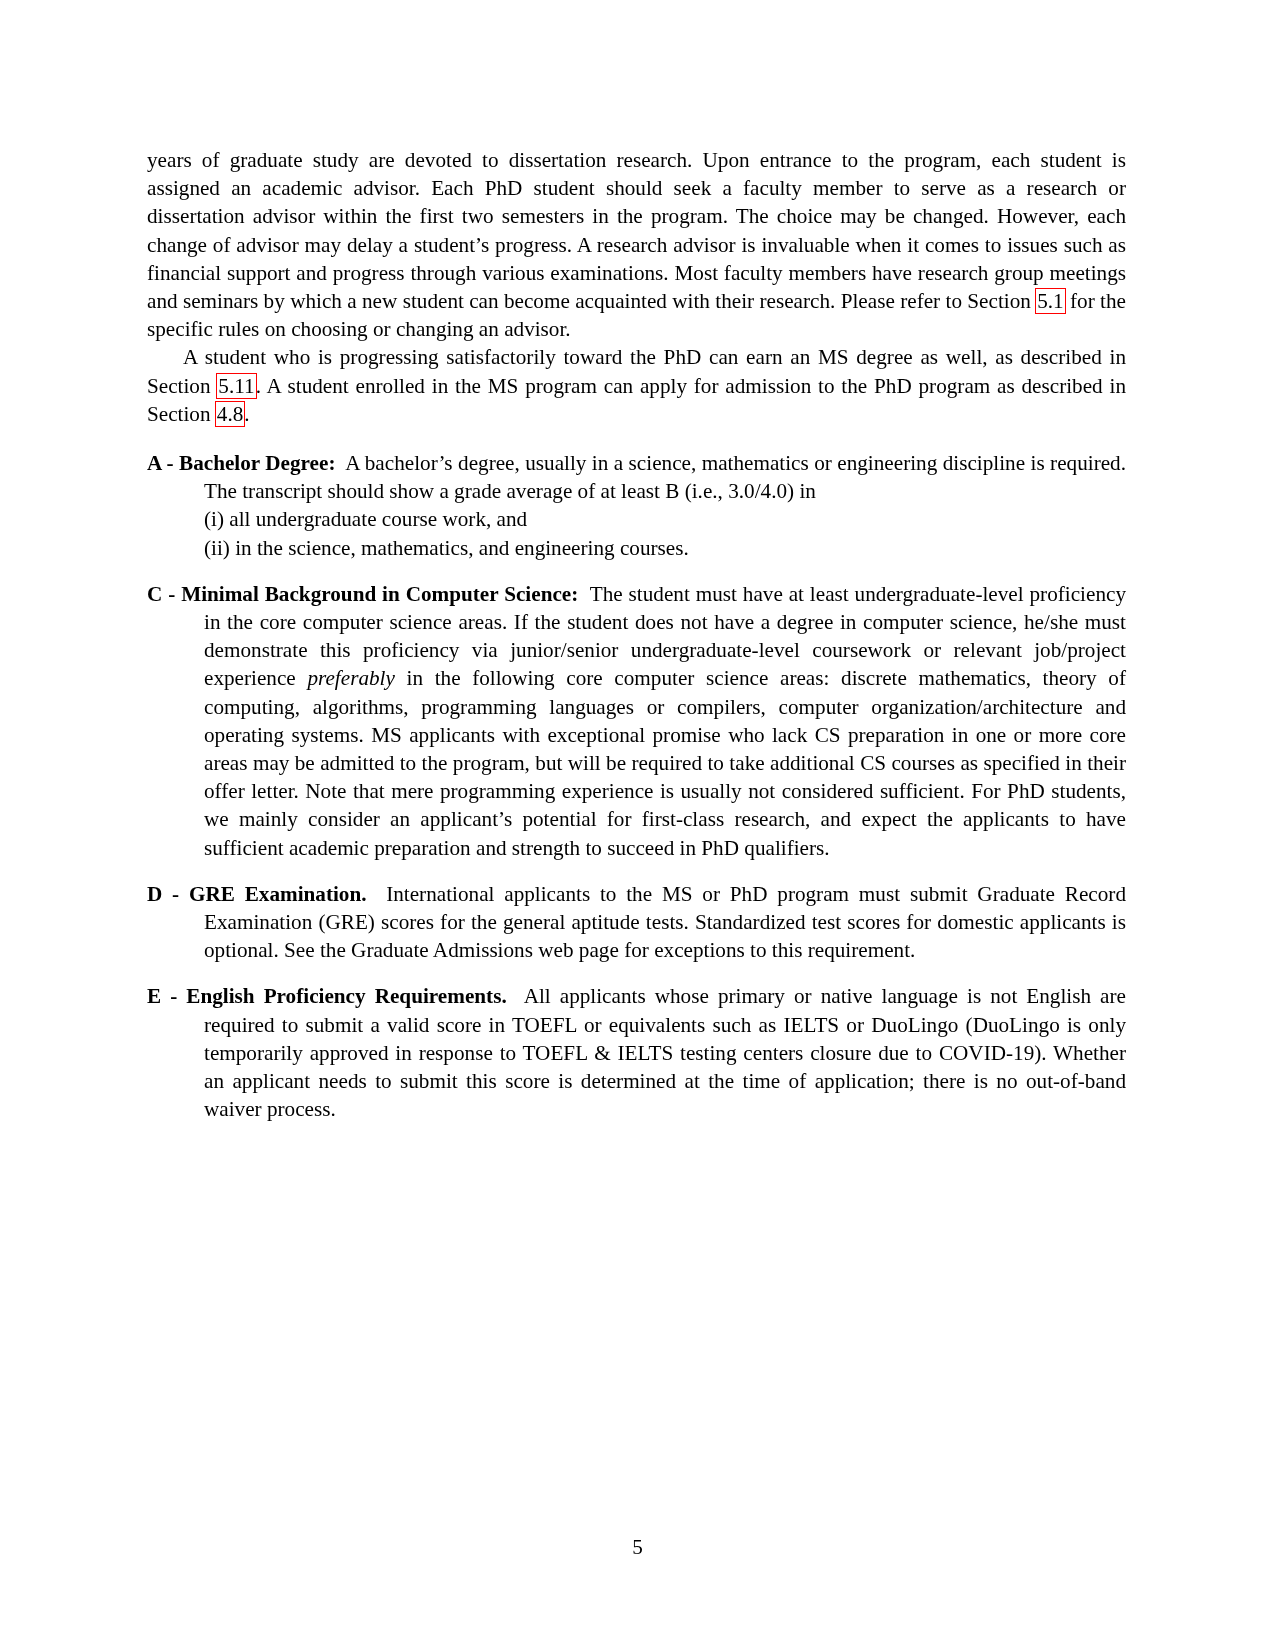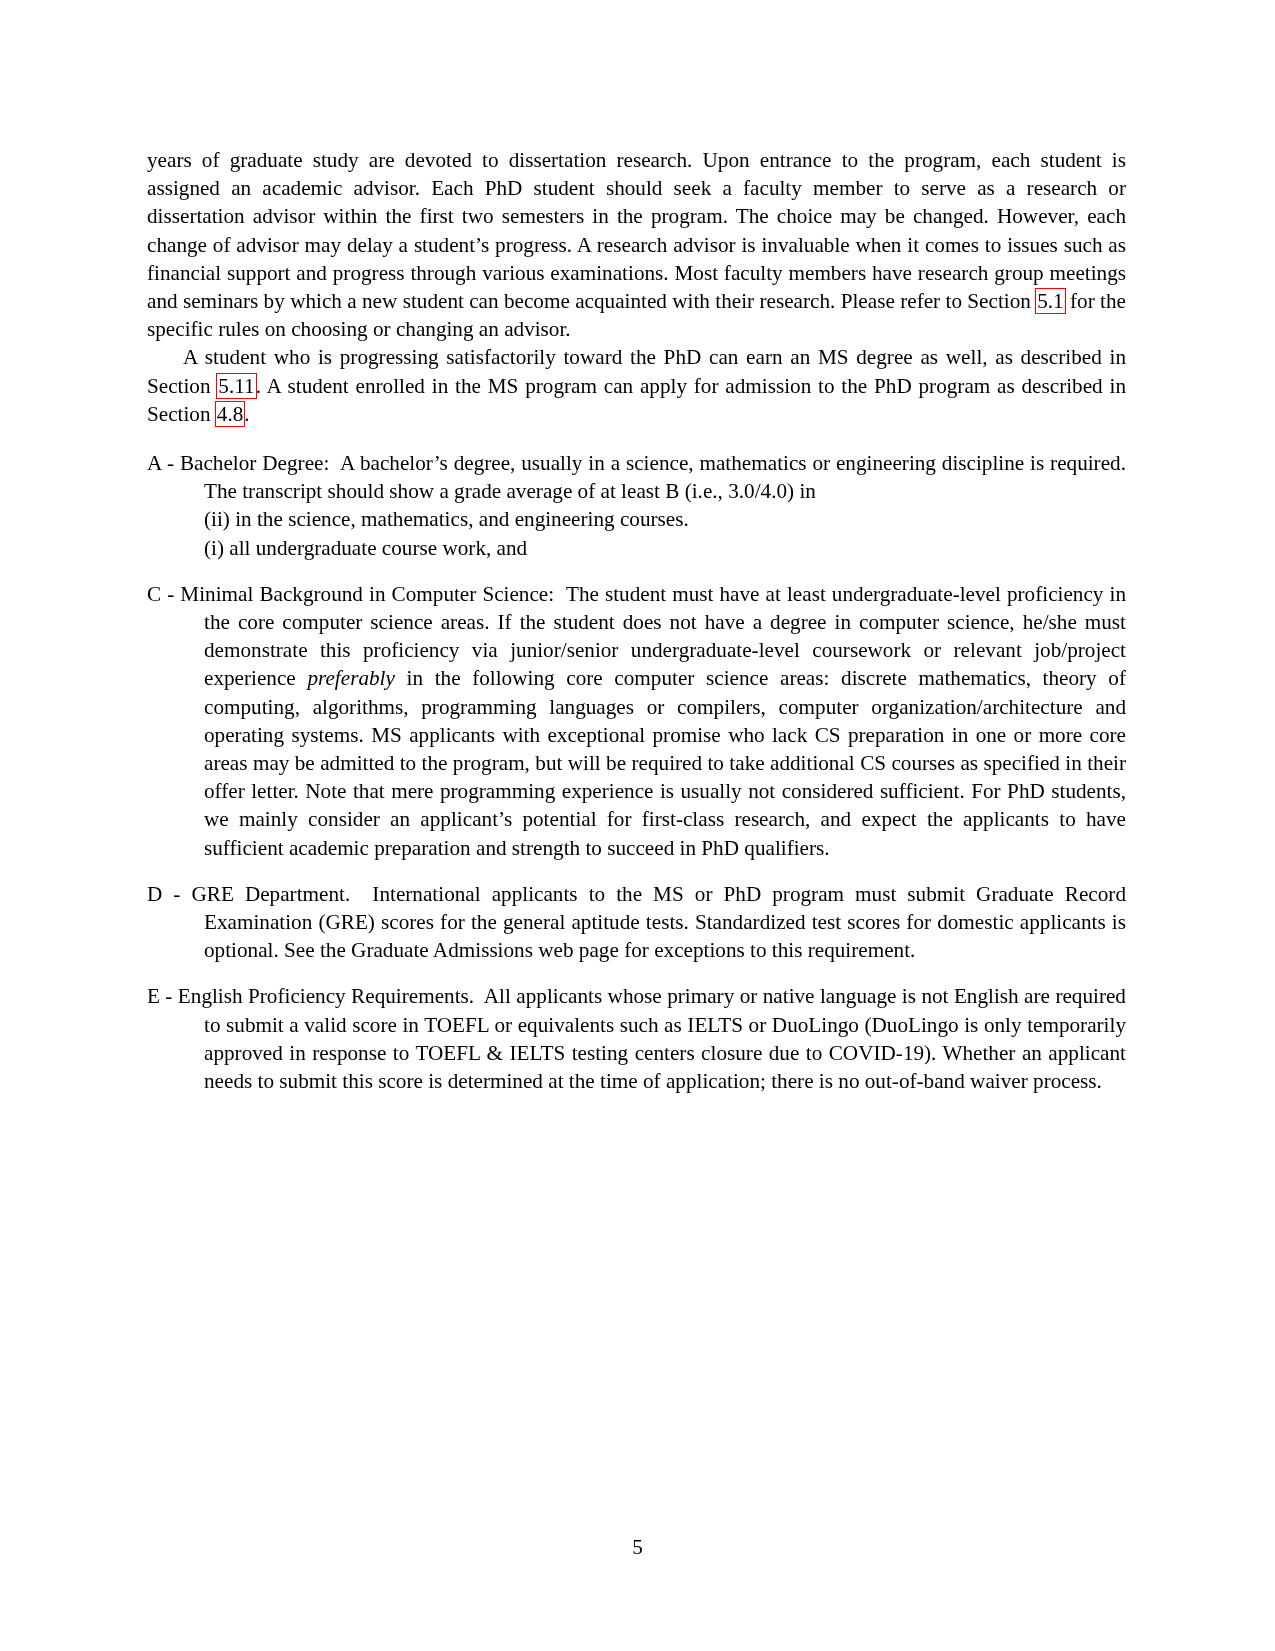--- a/index.html
+++ b/index.html
@@ -35,21 +35,21 @@
     h2.section .num { display: inline-block; width: 46px; }
     .intro { margin-top: 29px; }
     ul.reqs { list-style: none; margin: 21px 0 0 0; padding: 0; }
     ul.reqs li {
       margin: 0 0 18px 0;
       padding-left: 57px;
       text-indent: -57px;
       text-align: justify;
     }
     ul.reqs li .sub { display: block; text-indent: 0; }
-    ul.reqs li .lbl { font-weight: normal; }
+    ul.reqs li .lbl { font-weight: bold; }
     .closing { margin-top: 22px; }
     .page-number {
       position: absolute;
       left: 0; right: 0;
       top: 1533px;
       text-align: center;
       font-size: 21.2px;
       line-height: 28px;
     }
   </style>
@@ -58,26 +58,26 @@
 
 <div class="page">
 
   <p><span>years of graduate study are devoted to dissertation research. Upon entrance to the program, each student is assigned an academic advisor. Each PhD student should seek a faculty member to serve as a research or dissertation advisor within the first two semesters in the program. The choice may be changed. However, each change of advisor may delay a student’s progress. A research advisor is invaluable when it comes to issues such as financial support and progress through various examinations. Most faculty members have research group meetings and seminars by which a new student can become acquainted with their research. Please refer to Section </span><a class="xref">5.1</a><span> for the specific rules on choosing or changing an advisor.</span></p>
 
   <p class="indent"><span>A student who is progressing satisfactorily toward the PhD can earn an MS degree as well, as described in Section </span><a class="xref">5.11</a><span>. A student enrolled in the MS program can apply for admission to the PhD program as described in Section </span><a class="xref">4.8</a><span>.</span></p>
 
 
 
   <ul class="reqs">
-    <li><span class="lbl">A - Bachelor Degree:</span>&nbsp; <span>A bachelor’s degree, usually in a science, mathematics or engineering discipline is required. The transcript should show a grade average of at least B (i.e., 3.0/4.0) in</span><span class="sub">(ii) in the science, mathematics, and engineering courses.</span><span class="sub">(i) all undergraduate course work, and</span></li>
+    <li><span class="lbl">A - Bachelor Degree:</span>&nbsp; <span>A bachelor’s degree, usually in a science, mathematics or engineering discipline is required. The transcript should show a grade average of at least B (i.e., 3.0/4.0) in</span><span class="sub">(i) all undergraduate course work, and</span><span class="sub">(ii) in the science, mathematics, and engineering courses.</span></li>
 
 
     <li><span class="lbl">C - Minimal Background in Computer Science:</span>&nbsp; <span>The student must have at least undergraduate-level proficiency in the core computer science areas. If the student does not have a degree in computer science, he/she must demonstrate this proficiency via junior/senior undergraduate-level coursework or relevant job/project experience </span><em>preferably</em><span> in the following core computer science areas: discrete mathematics, theory of computing, algorithms, programming languages or compilers, computer organization/architecture and operating systems. MS applicants with exceptional promise who lack CS preparation in one or more core areas may be admitted to the program, but will be required to take additional CS courses as specified in their offer letter. Note that mere programming experience is usually not considered sufficient. For PhD students, we mainly consider an applicant’s potential for first-class research, and expect the applicants to have sufficient academic preparation and strength to succeed in PhD qualifiers.</span></li>
 
-    <li><span class="lbl">D - GRE Department.</span>&nbsp; <span>International applicants to the MS or PhD program must submit Graduate Record Examination (GRE) scores for the general aptitude tests. Standardized test scores for domestic applicants is optional. See the Graduate Admissions web page for exceptions to this requirement.</span></li>
+    <li><span class="lbl">D - GRE Examination.</span>&nbsp; <span>International applicants to the MS or PhD program must submit Graduate Record Examination (GRE) scores for the general aptitude tests. Standardized test scores for domestic applicants is optional. See the Graduate Admissions web page for exceptions to this requirement.</span></li>
 
     <li><span class="lbl">E - English Proficiency Requirements.</span>&nbsp; <span>All applicants whose primary or native language is not English are required to submit a valid score in TOEFL or equivalents such as IELTS or DuoLingo (DuoLingo is only temporarily approved in response to TOEFL &amp; IELTS testing centers closure due to COVID-19). Whether an applicant needs to submit this score is determined at the time of application; there is no out-of-band waiver process.</span></li>
 
   </ul>
 
 </div>
 
 <div class="page-number">5</div>
 
 </body></html>

